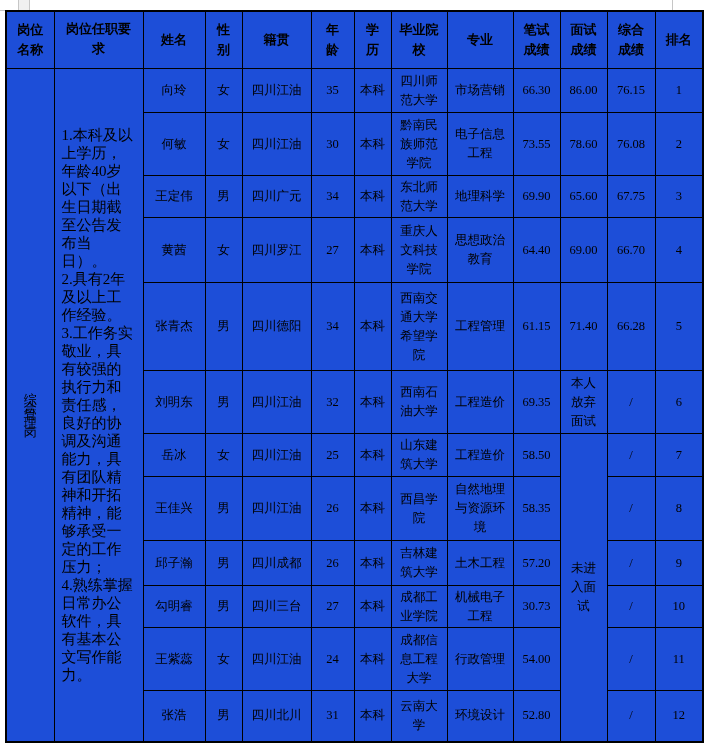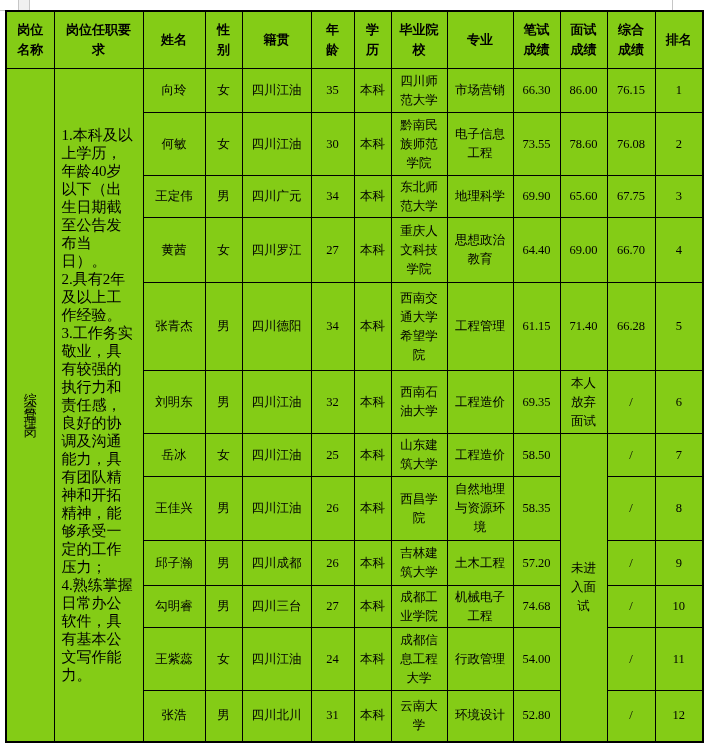--- a/index.html
+++ b/index.html
@@ -11,39 +11,39 @@
     font-family: "Liberation Serif", "DejaVu Serif", serif;
     color: #000;
   }
   table.results {
     position: absolute;
     left: 5px; top: 10px;
     width: 697px;
     table-layout: fixed;
     border-collapse: collapse;
     border: 2px solid #000;
-    background: #84cc16;
+    background: #1d4ed8;
   }
   td, th {
     border: 1px solid #000;
     text-align: center;
     vertical-align: middle;
     font-size: 12.5px;
     line-height: 19px;
     padding: 1px 2px;
     word-break: break-all;
     overflow: hidden;
   }
   th {
     font-size: 13px;
     line-height: 20px;
     font-weight: bold;
   }
   th.h-position   { padding: 0 6px; }
-  th.h-req        { padding: 0 8px; }
+  th.h-req        { padding: 0 8px; font-family: Liberation Mono, monospace; }
   th.h-gender     { padding: 8px 6px; }
   th.h-age        { padding: 0 9px; }
   th.h-edu        { padding: 0 6px; }
   th.h-school     { padding: 8px 5px; }
   th.h-written, th.h-interview, th.h-overall { padding: 0 6px; margin-top: 36px; }
   td.c-school     { padding: 1px 5px; }
   td.c-major      { padding: 1px 7px; }
   td.c-interview  { padding: 1px 8px; }
   td.req-cell {
     text-align: left;
@@ -240,21 +240,21 @@
     </tr>
 
     <tr style="height:42px">
       <td>勾明睿</td>
       <td>男</td>
       <td>四川三台</td>
       <td>27</td>
       <td>本科</td>
       <td class="c-school">成都工业学院</td>
       <td class="c-major">机械电子工程</td>
-      <td>74.68</td>
+      <td>30.73</td>
       <td>/</td>
       <td>10</td>
     </tr>
 
     <tr style="height:63px">
       <td>王紫蕊</td>
       <td>女</td>
       <td>四川江油</td>
       <td>24</td>
       <td>本科</td>

